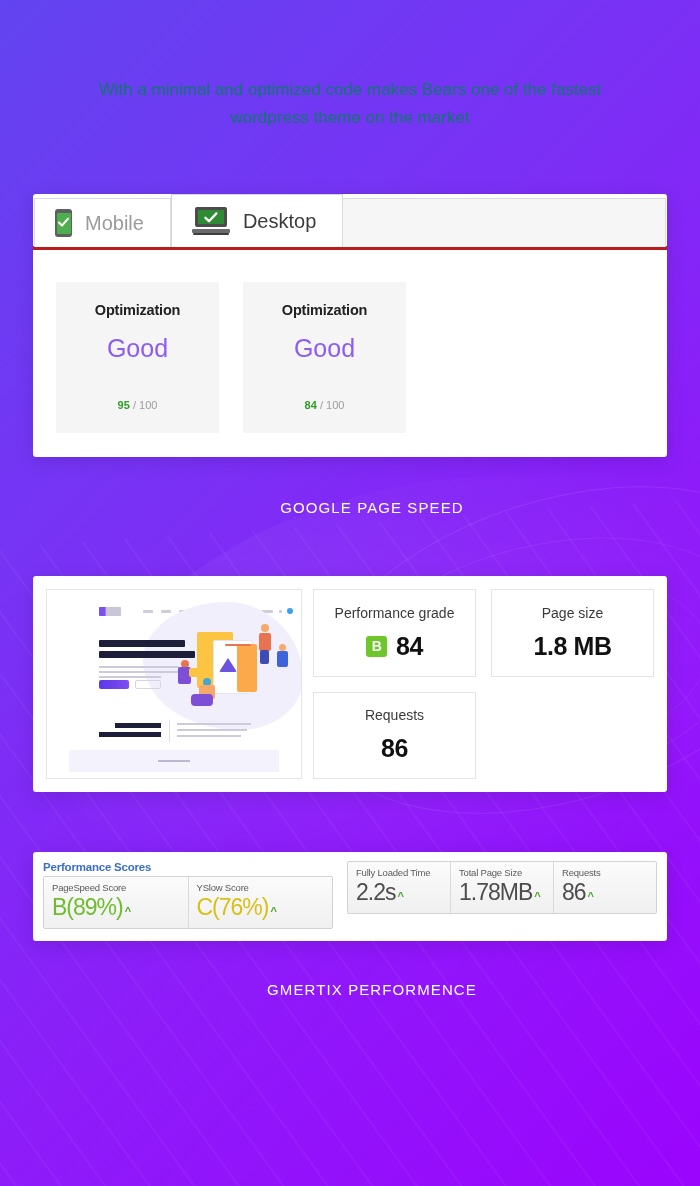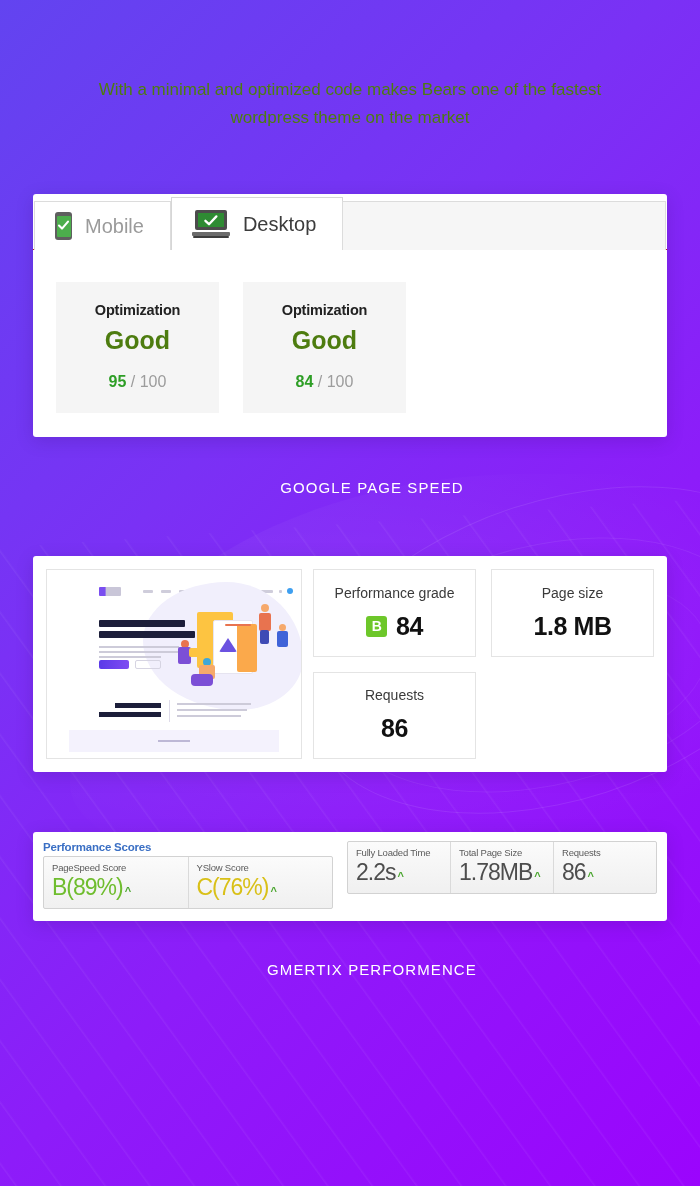--- a/index.html
+++ b/index.html
@@ -67,21 +67,21 @@
   
   .hero { text-align: center; padding-top: 58px; }
   .hero-title {
     color: #ffffff;
     font-size: 46px;
     font-weight: 700;
     letter-spacing: -0.5px;
     line-height: 1.1;
   }
   .hero-sub {
-    color: #4d7c0f;
+    color: #0f766e;
     font-size: 17px;
     line-height: 1.62;
     margin: 18px auto 0;
     max-width: 570px;
     font-weight: 400;
   }
 
   
   .panel {
     background: #ffffff;
@@ -99,21 +99,21 @@
     padding-left: 44px;
   }
 
   
   .gps-panel { margin-top: 63px; padding-bottom: 18px; }
 
   .tabbar {
     display: flex;
     align-items: flex-end;
     height: 56px;
-    border-bottom: 1px solid #b91c1c;
+    border-bottom: 4px solid #b91c1c;
     padding: 0 1px;
   }
   .tab {
     display: flex;
     align-items: center;
     gap: 13px;
     height: 53px;
     padding: 0 26px 0 20px;
     background: #ffffff;
     border: 1px solid #d6d6d6;
@@ -185,27 +185,27 @@
     padding: 20px 8px 22px;
   }
   .score-card .sc-title {
     font-size: 14.5px;
     font-weight: 700;
     color: #222222;
     letter-spacing: -0.2px;
   }
   .score-card .sc-verdict {
     font-size: 25px;
-    color: #4d7c0f;
-    margin-top: 8px;
-    font-weight: 700;
+    color: #8b5cf6;
+    margin-top: 16px;
+    font-weight: 400;
   }
   .score-card .sc-value {
-    margin-top: 18px;
-    font-size: 16px;
+    margin-top: 36px;
+    font-size: 11px;
     color: #9c9c9c;
   }
   .score-card .sc-value b { color: #2e9e26; font-weight: 700; }
 
   .cap-gps { margin-top: 42px; }
 
   
   .pingdom-panel { margin-top: 60px; padding: 13px; display: flex; gap: 11px; }
   .thumb-wrap {
     width: 256px;

